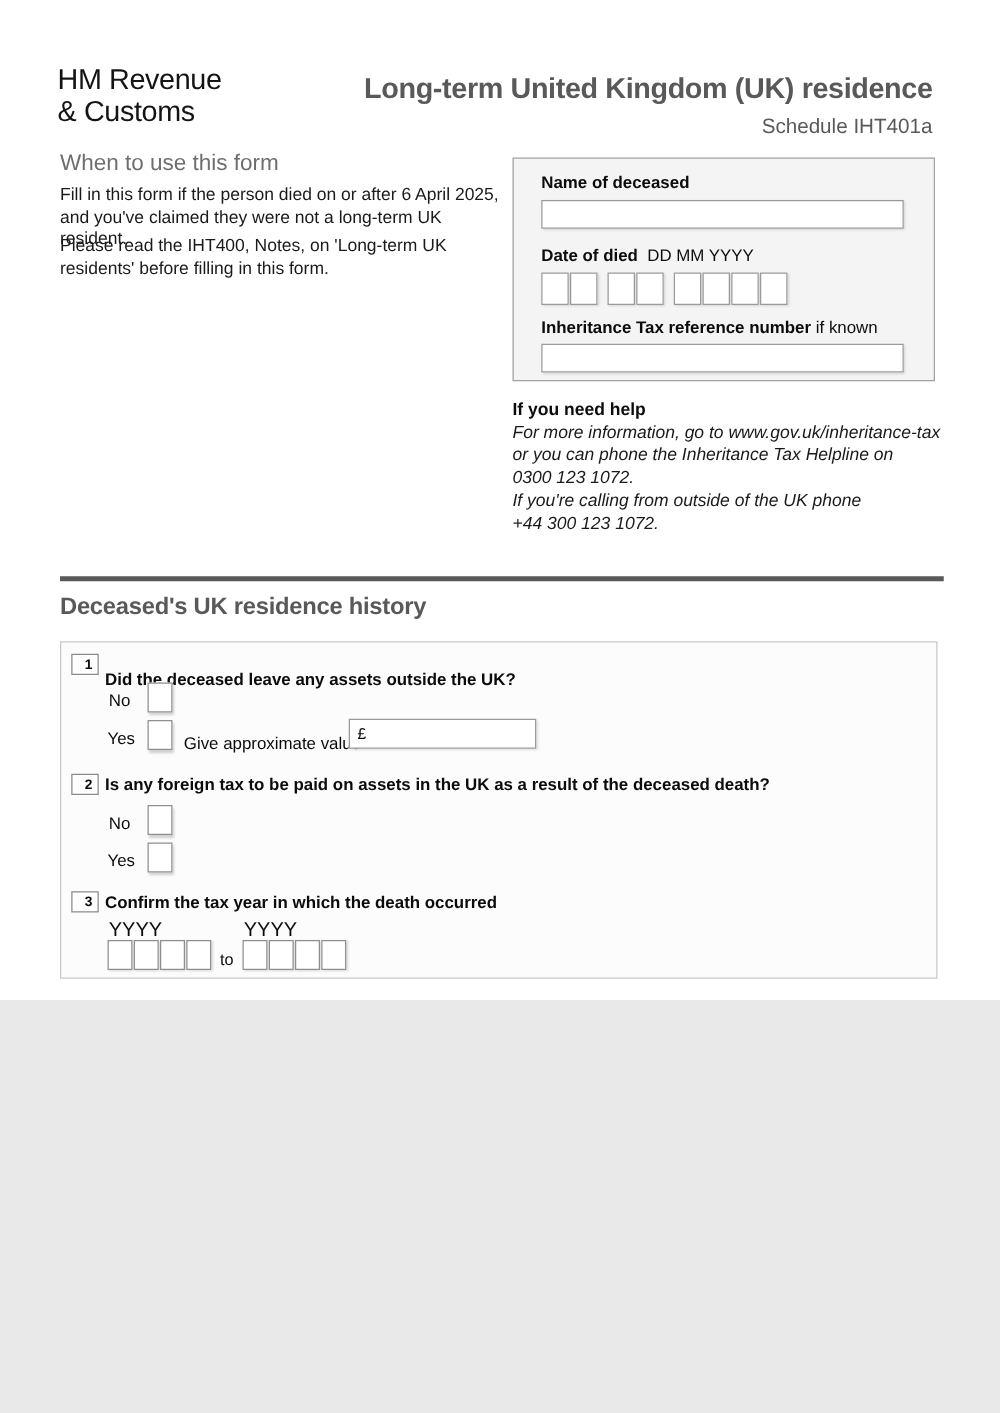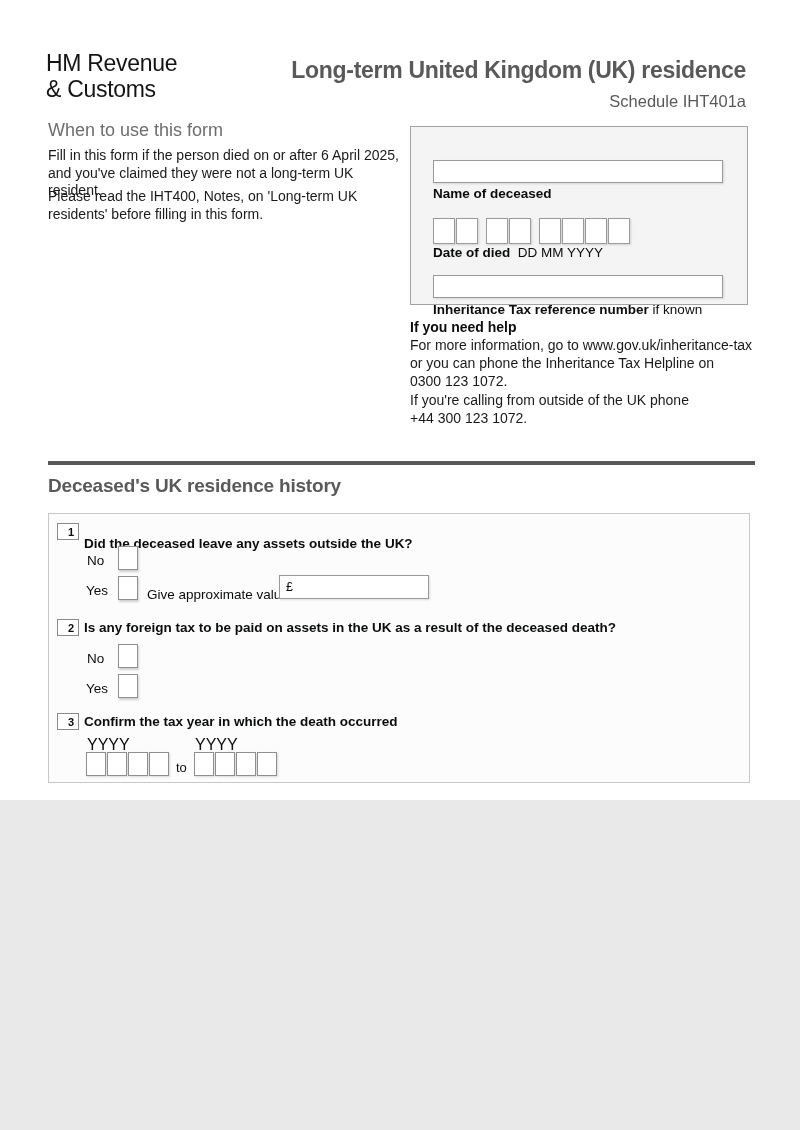--- a/index.html
+++ b/index.html
@@ -42,21 +42,21 @@
   .intro-para.p1 { top: 147px; }
   .intro-para.p2 { top: 188px; }
 
   
   .deceased-box {
     left: 410px; top: 126px;
     width: 338px; height: 179px;
     background: #f4f4f4;
     border: 1px solid #a3a3a3;
   }
-  .dbx-label { position: absolute; left: 22px; font-size: 13.5px; font-weight: bold; color: #0b0c0c; margin-top: 48px; }
+  .dbx-label { position: absolute; left: 22px; font-size: 13.5px; font-weight: bold; color: #0b0c0c; }
   .dbx-label .light { font-weight: normal; }
   .text-input {
     position: absolute;
     background: #ffffff;
     border: 1px solid #9a9a9a;
     box-shadow: 1px 1px 2px rgba(0,0,0,0.12);
     font-size: 13px; font-family: "Liberation Sans", sans-serif;
     padding: 0 6px; outline: none;
   }
   .cell-row { position: absolute; display: flex; }
@@ -64,21 +64,21 @@
     width: 22px; height: 26px;
     background: #ffffff;
     border: 1px solid #9a9a9a;
     box-shadow: 1px 1px 2px rgba(0,0,0,0.15);
     margin-right: 1px;
   }
   .group-gap { width: 7px; }
 
   
   .help-heading { left: 410px; top: 319px; font-size: 14px; font-weight: bold; }
-  .help-line { left: 410px; font-size: 14px; color: #1a1a1a; }
+  .help-line { left: 410px; font-size: 14px; color: #1a1a1a; font-style: italic; }
 
   
   .section-rule { left: 48px; top: 461px; width: 707px; height: 4px; background: #595959; }
   .section-heading {
     left: 48px; top: 475px;
     font-size: 19px; font-weight: bold; color: #595959;
     letter-spacing: -0.2px;
   }
 
   

